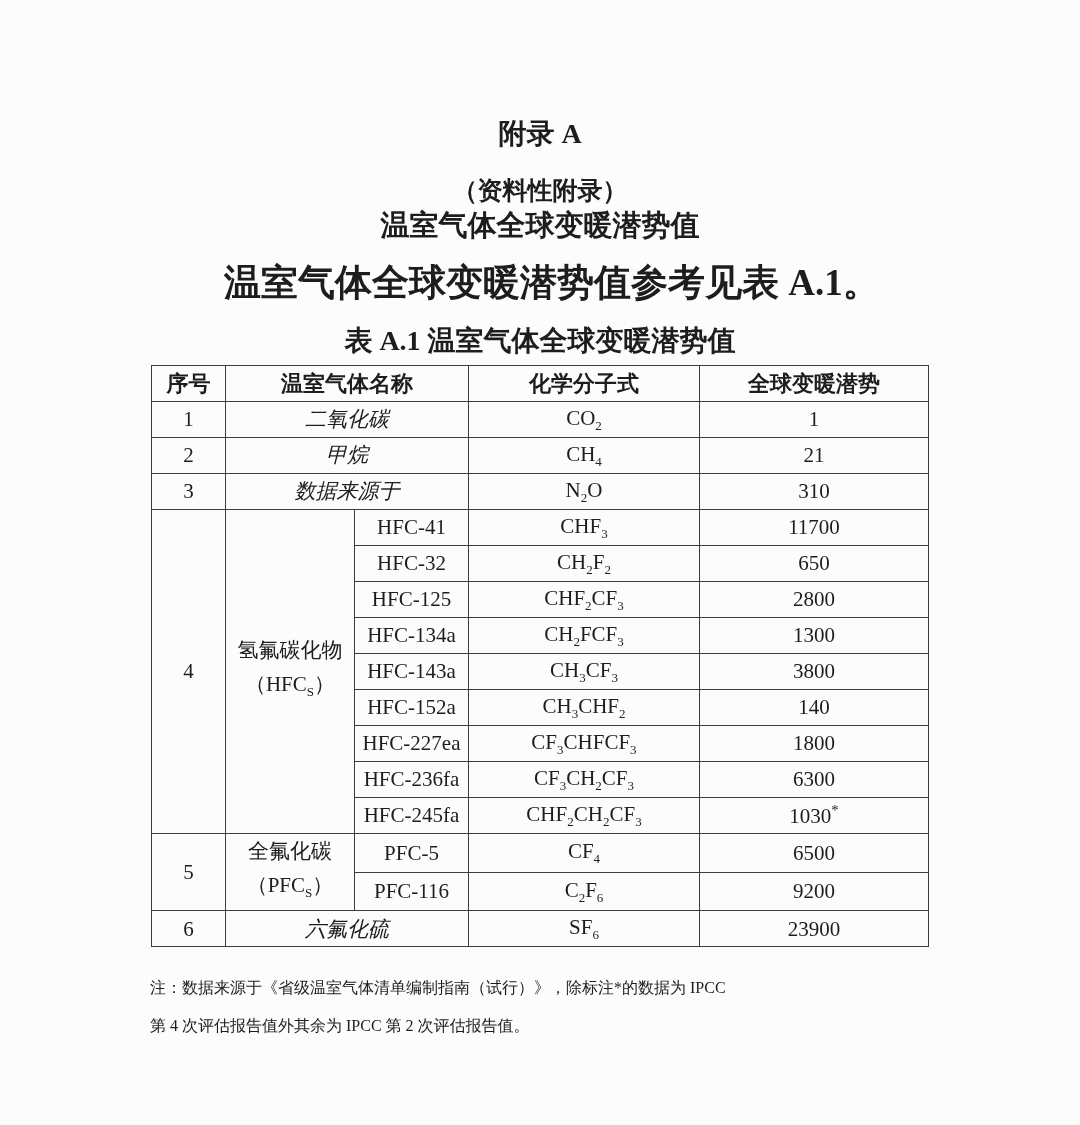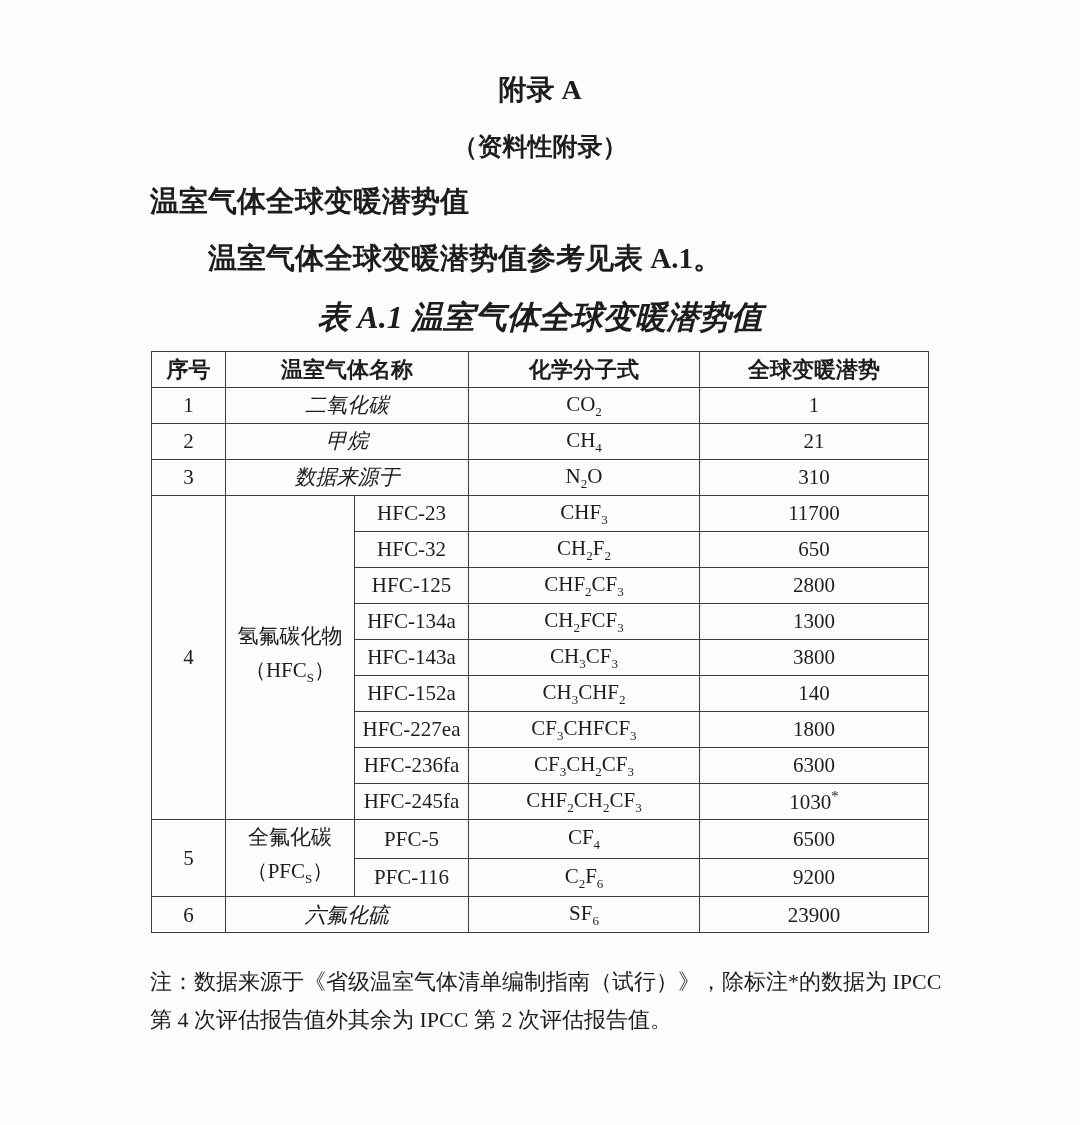--- a/index.html
+++ b/index.html
@@ -10,57 +10,55 @@
     width: 1080px;
     height: 1125px;
     background: #fcfcfc;
     color: #1d1d1d;
     font-family: "Liberation Serif", "DejaVu Serif", serif;
     overflow: hidden;
   }
   .content {
     width: 780px;
     margin: 0 auto;
-    padding-top: 72px;
+    padding-top: 116px;
   }
   .h-appendix {
     font-size: 28px;
     font-weight: bold;
     text-align: center;
     line-height: 36px;
     margin-bottom: 22px;
   }
   .h-type {
     font-size: 25px;
     font-weight: bold;
     text-align: center;
     line-height: 33px;
-    margin-bottom: 20px;
   }
   .h-title {
     font-size: 29px;
     font-weight: bold;
-    text-align: left;
+    text-align: center;
     line-height: 37px;
     margin-bottom: 20px;
   }
   .intro {
-    font-size: 29px;
+    font-size: 37px;
     font-weight: bold;
     text-indent: 2em;
     line-height: 37px;
     margin-bottom: 22px;
   }
   .caption {
-    font-size: 32px;
+    font-size: 28px;
     font-weight: bold;
     text-align: center;
     line-height: 36px;
-    margin-bottom: 16px;
-    font-style: italic;
+    margin-bottom: 6px;
   }
   table.gwp {
     border-collapse: collapse;
     table-layout: fixed;
     width: 777px;
     margin: 0 auto;
   }
   table.gwp th,
   table.gwp td {
     border: 1.5px solid #3d3d3d;
@@ -89,22 +87,22 @@
   }
   sub {
     font-size: 62%;
     vertical-align: sub;
   }
   sup {
     font-size: 70%;
     vertical-align: super;
   }
   .note {
-    margin-top: 30px;
-    font-size: 22px;
+    margin-top: 22px;
+    font-size: 16px;
     line-height: 38px;
   }
   .note-line {
     white-space: nowrap;
   }
 </style>
 </head>
 <body>
 
 <div class="content">
@@ -150,21 +148,21 @@
         <td>N<sub>2</sub>O</td>
         <td>310</td>
       </tr>
 
       <tr>
         <td rowspan="9">4</td>
         <td rowspan="9" class="group-cell">
           <span class="group-line">氢氟碳化物</span>
           <span class="group-line">（HFC<sub>S</sub>）</span>
         </td>
-        <td>HFC-23</td>
+        <td>HFC-41</td>
         <td>CHF<sub>3</sub></td>
         <td>11700</td>
       </tr>
       <tr>
         <td>HFC-32</td>
         <td>CH<sub>2</sub>F<sub>2</sub></td>
         <td>650</td>
       </tr>
       <tr>
         <td>HFC-125</td>

